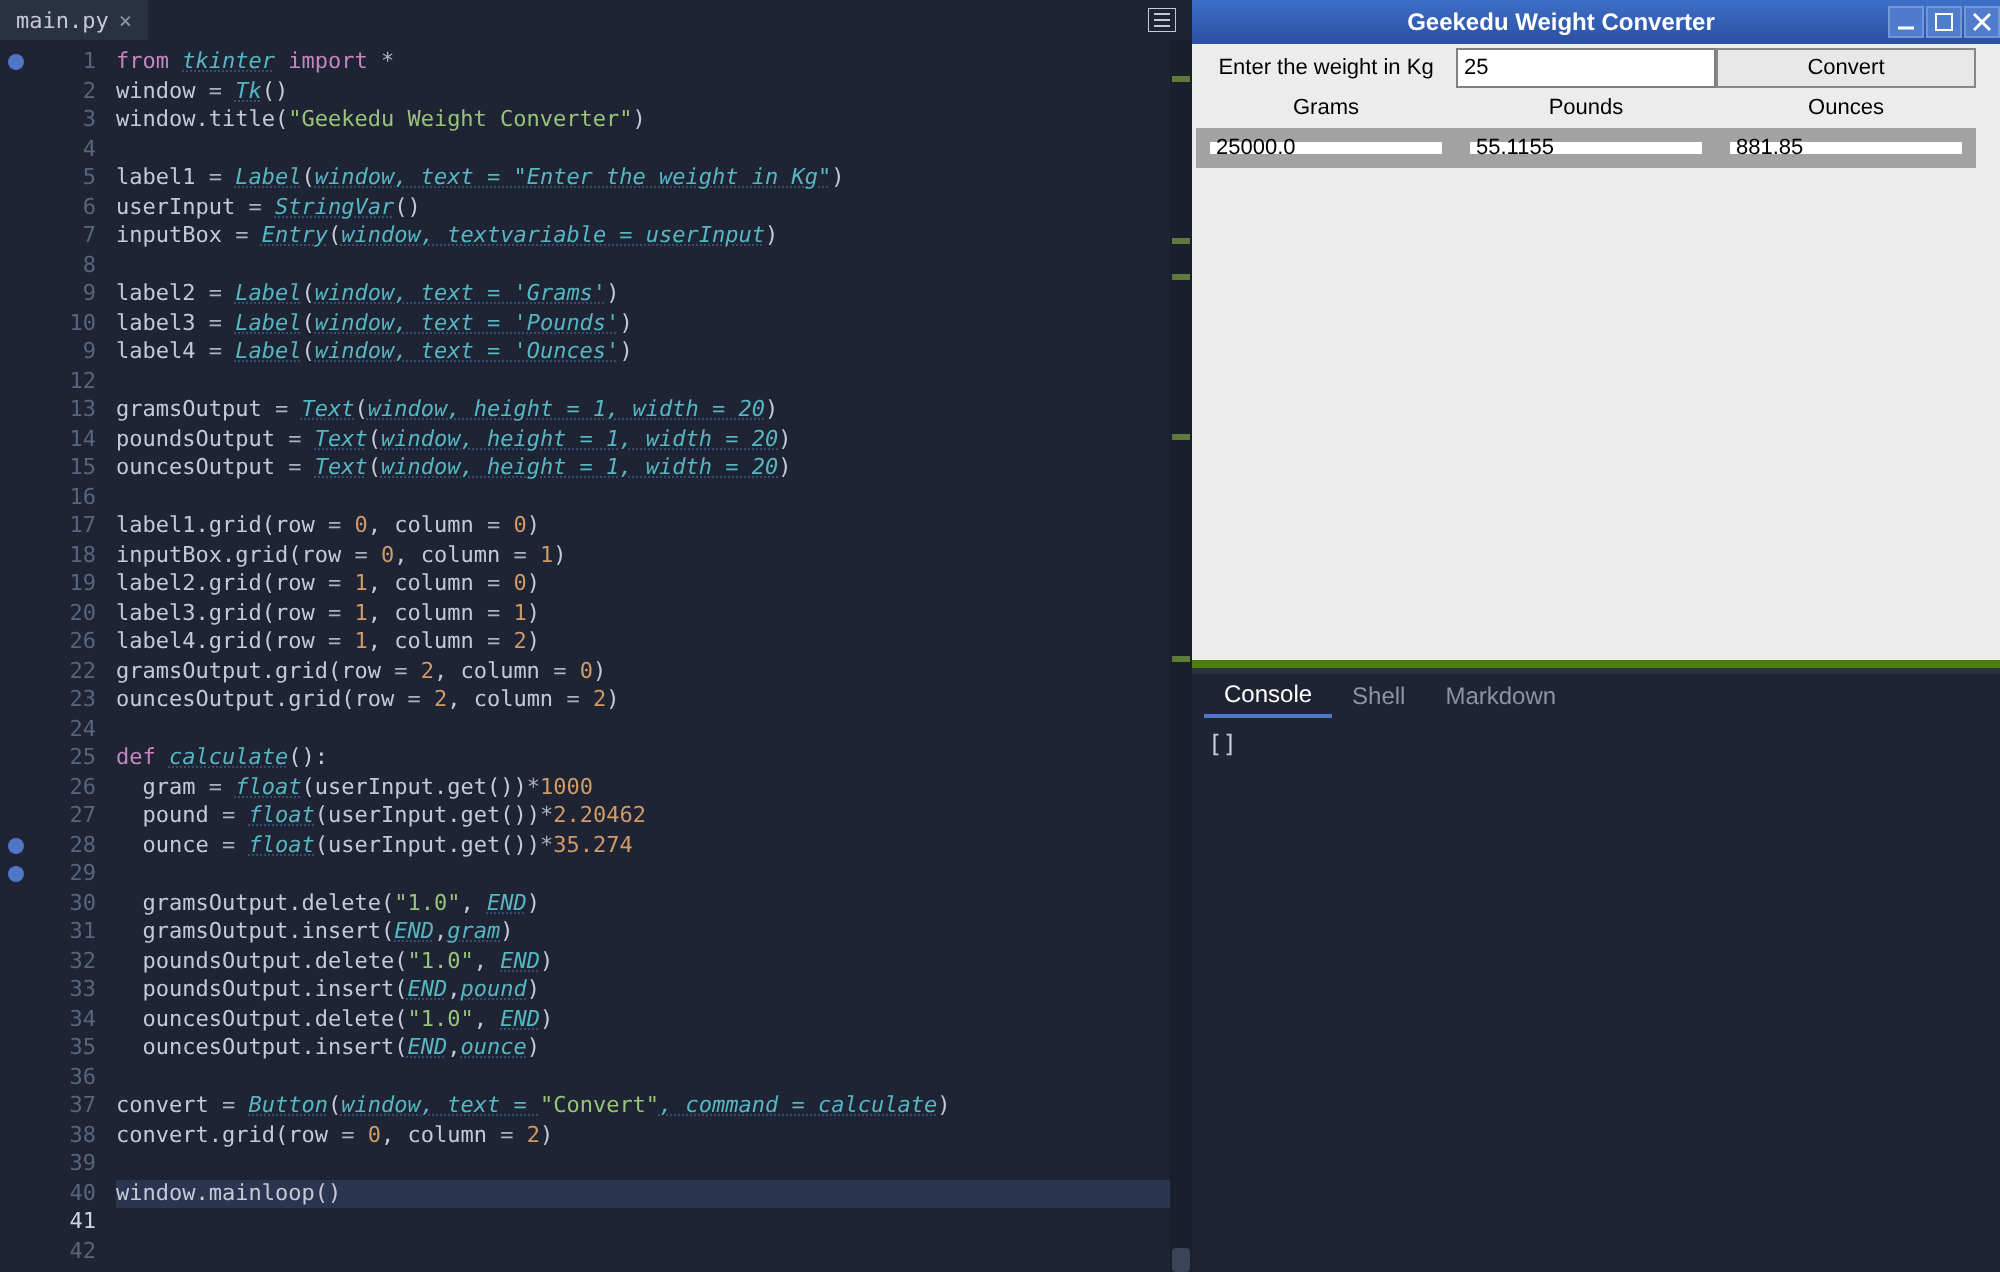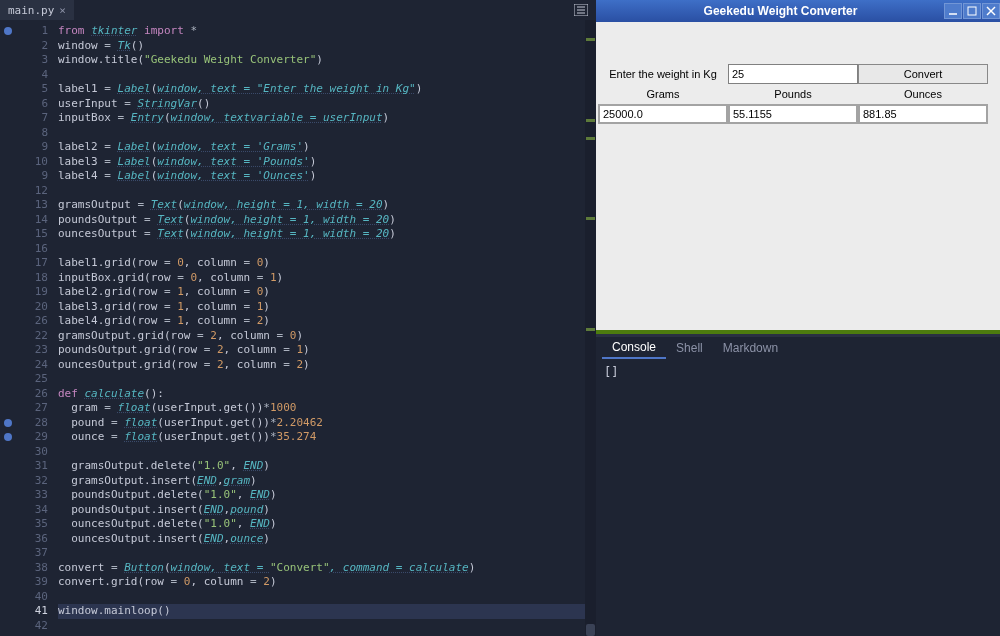--- a/index.html
+++ b/index.html
@@ -42,25 +42,25 @@
   
   .tkwin { height:330px; display:flex; flex-direction:column; background:#ececec; }
   .tk-titlebar { height:22px; background: linear-gradient(#3e6fc7,#2a4fa3); display:flex; align-items:center; color:#fff; font:12px Tahoma, sans-serif; }
   .tk-titlebar .tk-icon { width:14px; height:14px; margin:0 4px 0 4px; }
   .tk-titlebar .title { flex:1; text-align:center; font-weight:bold; font-size:12px;}
   .tk-titlebar .winbtns { display:flex; gap:0; }
   .tk-titlebar .wbtn { width:18px; height:16px; background:#4f7ccc; border:1px solid #fff3; margin-left:1px; display:flex; align-items:center; justify-content:center; color:#fff; font:10px sans-serif; cursor:pointer;}
   .tk-titlebar .wbtn svg{width:10px;height:10px;}
 
   .tk-body { flex:1; background:#ececec; padding:2px; }
-  .tk-grid { display:grid; grid-template-columns: 130px 130px 130px; grid-auto-rows: 20px; font:11px Tahoma,sans-serif; color:#000;margin-top:40px;}
+  .tk-grid { display:grid; grid-template-columns: 130px 130px 130px; grid-auto-rows: 20px; font:11px Tahoma,sans-serif; color:#000;}
   .tk-label { display:flex; align-items:center; justify-content:center; }
   .tk-entry { border:1px solid #808080; background:#fff; padding:0 3px; display:flex; align-items:center; font:11px Tahoma,sans-serif;}
   .tk-button { border:1px solid #888; background:#e8e8e8; display:flex; align-items:center; justify-content:center; cursor:pointer; font:11px Tahoma,sans-serif;}
-  .tk-text { border:2px solid #a3a3a3; background:#fff; padding:0 3px; display:flex; align-items:center;}
+  .tk-text { border:7px solid #a3a3a3; background:#fff; padding:0 3px; display:flex; align-items:center;}
 
   
   .console-area { flex:1; background:#1e2433; border-top:4px solid #4d7c0f; display:flex; flex-direction:column;}
   .console-hdr {height:3px; background:#2a3142;}
   .console-tabs { display:flex; gap:0; align-items:center; height:22px; padding-left:6px; background:#1e2433;}
   .ctab { padding:3px 10px; font:12px sans-serif; color:#8c92a7; cursor:pointer;}
   .ctab.active { color:#fff; border-bottom:2px solid #4f76c7;}
   .console-body { flex:1; padding:6px 8px; color:#c5c9d7; font:12px Consolas,monospace;}
 </style>
 </head>
@@ -144,21 +144,20 @@
         <div class="line">gramsOutput <span class="op">=</span> <span class="fn">Text</span>(<span class="fn ul">window, height = 1, width = 20</span>)</div>
         <div class="line">poundsOutput <span class="op">=</span> <span class="fn">Text</span>(<span class="fn ul">window, height = 1, width = 20</span>)</div>
         <div class="line">ouncesOutput <span class="op">=</span> <span class="fn">Text</span>(<span class="fn ul">window, height = 1, width = 20</span>)</div>
         <div class="line"></div>
         <div class="line">label1.grid(row <span class="op">=</span> <span class="num">0</span>, column <span class="op">=</span> <span class="num">0</span>)</div>
         <div class="line">inputBox.grid(row <span class="op">=</span> <span class="num">0</span>, column <span class="op">=</span> <span class="num">1</span>)</div>
         <div class="line">label2.grid(row <span class="op">=</span> <span class="num">1</span>, column <span class="op">=</span> <span class="num">0</span>)</div>
         <div class="line">label3.grid(row <span class="op">=</span> <span class="num">1</span>, column <span class="op">=</span> <span class="num">1</span>)</div>
         <div class="line">label4.grid(row <span class="op">=</span> <span class="num">1</span>, column <span class="op">=</span> <span class="num">2</span>)</div>
         <div class="line">gramsOutput.grid(row <span class="op">=</span> <span class="num">2</span>, column <span class="op">=</span> <span class="num">0</span>)</div>
-        <div class="line">poundsOutput.grid(row <span class="op">=</span> <span class="num">2</span>, column <span class="op">=</span> <span class="num">1</span>)</div>
         <div class="line">ouncesOutput.grid(row <span class="op">=</span> <span class="num">2</span>, column <span class="op">=</span> <span class="num">2</span>)</div>
         <div class="line"></div>
         <div class="line"><span class="kw">def</span> <span class="fn">calculate</span>():</div>
         <div class="line">  gram <span class="op">=</span> <span class="fn">float</span>(userInput.get())<span class="op">*</span><span class="num">1000</span></div>
         <div class="line">  pound <span class="op">=</span> <span class="fn">float</span>(userInput.get())<span class="op">*</span><span class="num">2.20462</span></div>
         <div class="line">  ounce <span class="op">=</span> <span class="fn">float</span>(userInput.get())<span class="op">*</span><span class="num">35.274</span></div>
         <div class="line"></div>
         <div class="line">  gramsOutput.delete(<span class="str">"1.0"</span>, <span class="fn ul">END</span>)</div>
         <div class="line">  gramsOutput.insert(<span class="fn ul">END</span>,<span class="fn ul">gram</span>)</div>
         <div class="line">  poundsOutput.delete(<span class="str">"1.0"</span>, <span class="fn ul">END</span>)</div>

